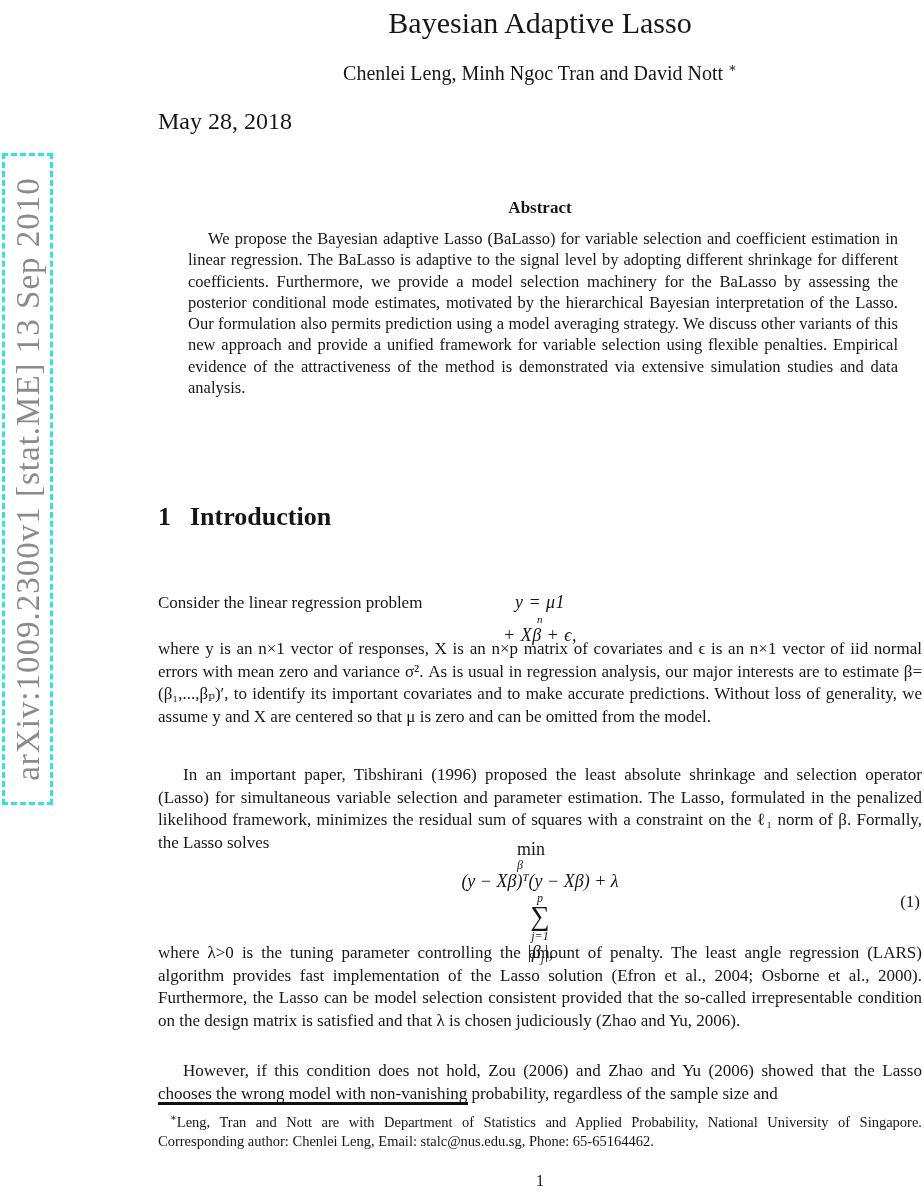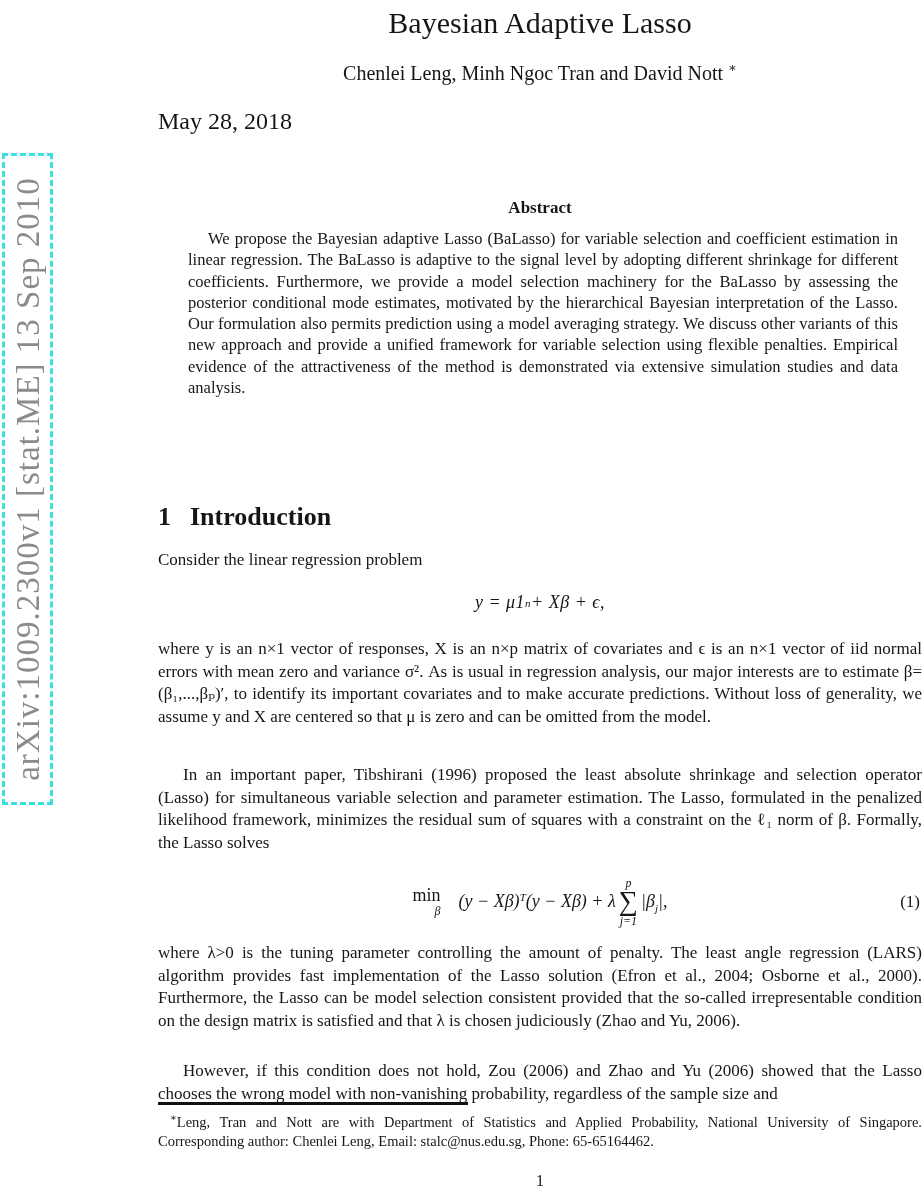--- a/index.html
+++ b/index.html
@@ -24,34 +24,34 @@
 
   .keywords { top:440px; font-size:17.5px; line-height:23px; text-align:justify; margin:0; }
   .keywords b { font-weight:bold; }
   .keywords i { font-style:italic; }
 
   .section { top:502px; font-size:26px; font-weight:bold; margin:0; }
   .sec-num { margin-right:19px; }
 
   .body-par { font-size:17px; line-height:22.5px; text-align:justify; margin:0; }
   .indent { text-indent:25px; }
-  .lead { top:549px; }
+  .lead { top:592px; }
   .p1 { top:638px; }
   .p2 { top:764px; }
   .p3 { top:942px; }
   .p4 { top:1060px; }
 
   .equation { display:flex; justify-content:center; align-items:center; font-style:italic; }
   .eq-model { top:592px; font-size:18px; letter-spacing:0.5px; }
   .eq-model sub { font-size:12px; }
   .eq-lasso { top:870px; height:64px; font-size:18px; }
-  .eq-row { display:inline-flex; align-items:center; }
+  .eq-row { display:inline-flex; align-items:center;flex-direction:column; }
   .eq-row sup { font-size:11px; vertical-align:top; }
   .eq-row sub { font-size:11px; }
-  .minop { display:inline-flex; flex-direction:column; align-items:flex-end; line-height:1;
+  .minop { display:inline-flex; flex-direction:column; align-items:flex-start; line-height:1;
            font-style:normal; margin-right:18px; }
   .minop .under { font-size:12px; font-style:italic; margin-top:1px; }
   .sum { display:inline-flex; flex-direction:column; align-items:center; line-height:1; margin:0 3px; }
   .sum-top { font-size:12px; }
   .sigma { font-size:27px; font-style:normal; line-height:0.95; }
   .sum-bot { font-size:12px;text-align:center; }
   .eq-tag { position:absolute; right:2px; top:50%; transform:translateY(-50%);
             font-style:normal; font-size:17px; }
 
   .footnote-rule { top:1102px; width:310px; border-top:3px solid #111; }

